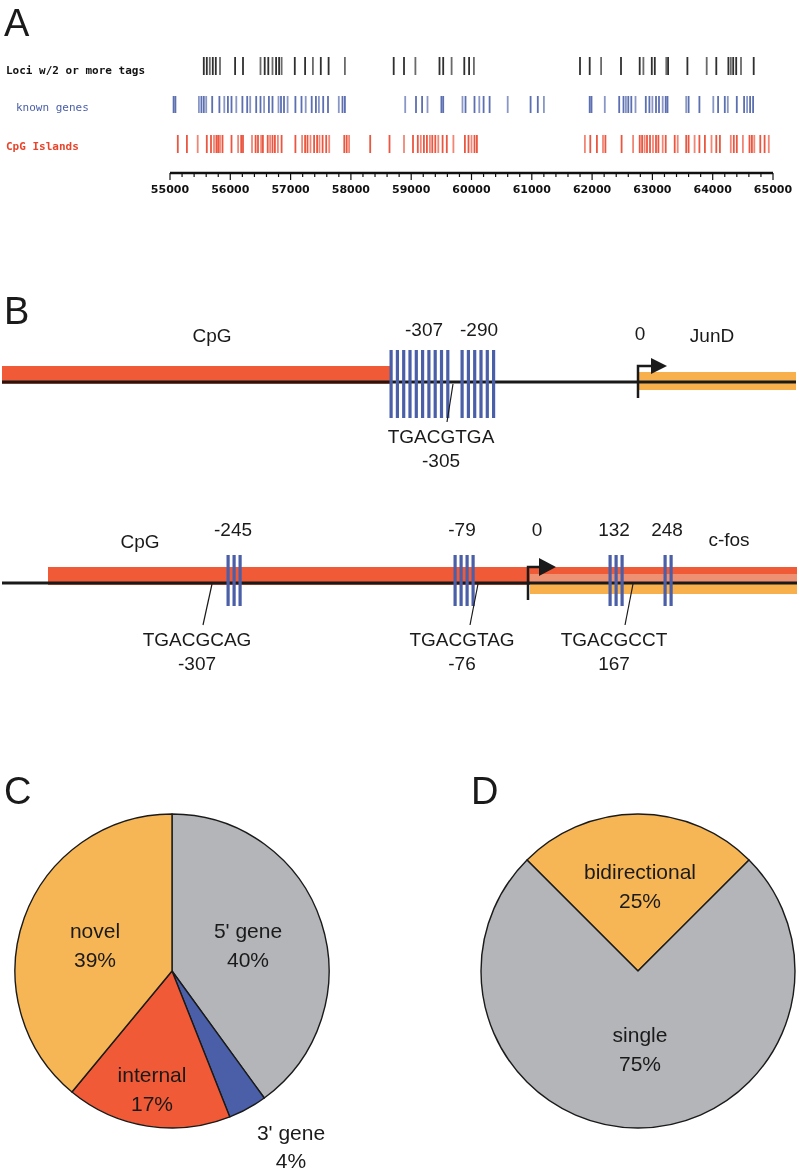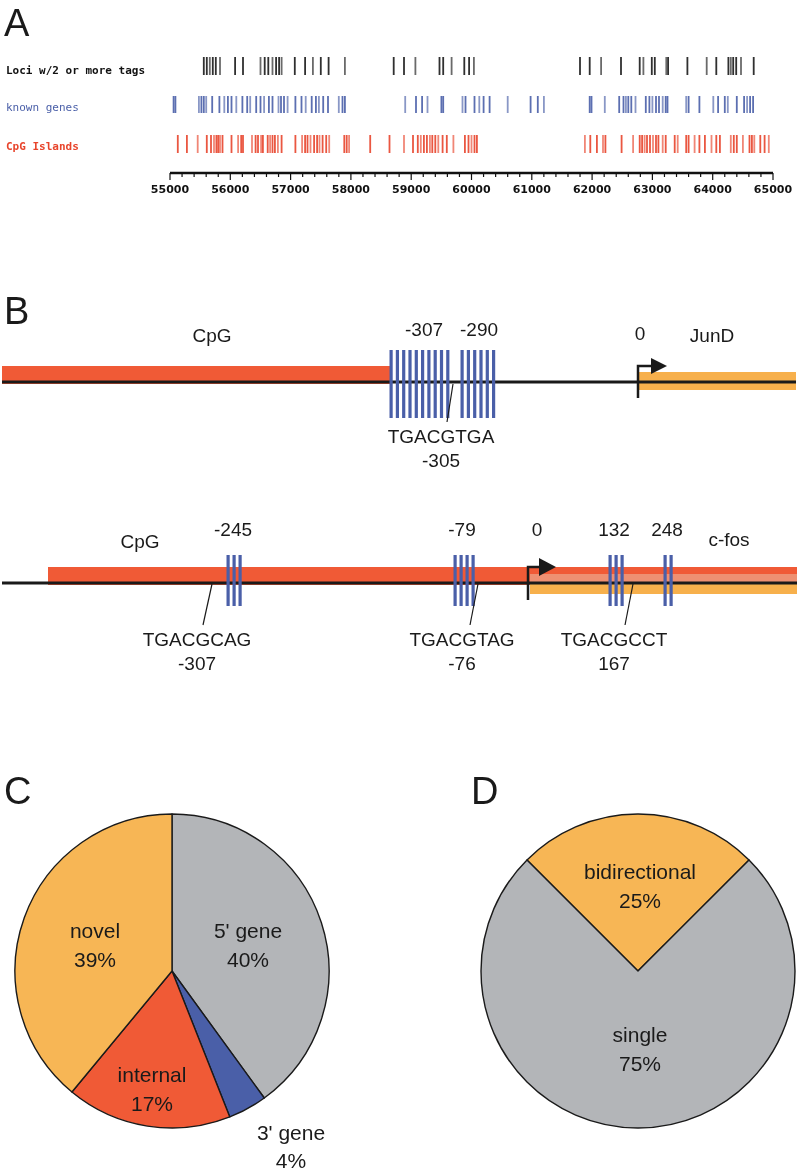--- a/index.html
+++ b/index.html
@@ -13,21 +13,21 @@
 </style>
 </head>
 <body>
 
 <div class="panel-letter" style="left:4px;top:4px;">A</div>
 <div class="panel-letter" style="left:4px;top:292px;">B</div>
 <div class="panel-letter" style="left:4px;top:772px;">C</div>
 <div class="panel-letter" style="left:471px;top:772px;">D</div>
 
 <div class="track-label" style="left:6px;top:64px;color:#111;font-weight:bold;">Loci w/2 or more tags</div>
-<div class="track-label" style="left:6px;top:101px;color:#4a5fa8;">known genes</div>
+<div class="track-label" style="left:16px;top:101px;color:#4a5fa8;">known genes</div>
 <div class="track-label" style="left:6px;top:140px;color:#e8452c;font-weight:bold;">CpG Islands</div>
 
 <svg id="panelA" width="800" height="200">
   <g id="tracks-g">
       <rect x="202.9" y="57" width="1.8" height="18" fill="#1a1a1a" opacity="0.9"></rect>
       <rect x="205.9" y="57" width="1.8" height="18" fill="#1a1a1a" opacity="0.9"></rect>
       <rect x="208.9" y="57" width="1.8" height="18" fill="#1a1a1a" opacity="0.65"></rect>
       <rect x="211.9" y="57" width="1.8" height="18" fill="#1a1a1a" opacity="0.9"></rect>
       <rect x="214.9" y="57" width="1.8" height="18" fill="#1a1a1a" opacity="0.9"></rect>
       <rect x="219.1" y="57" width="1.8" height="18" fill="#1a1a1a" opacity="0.65"></rect>

